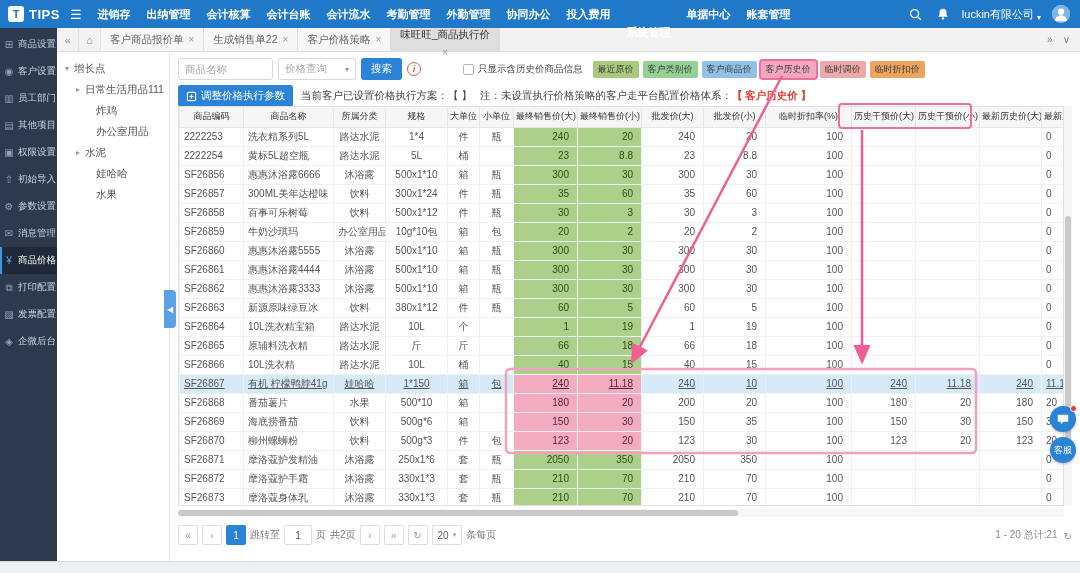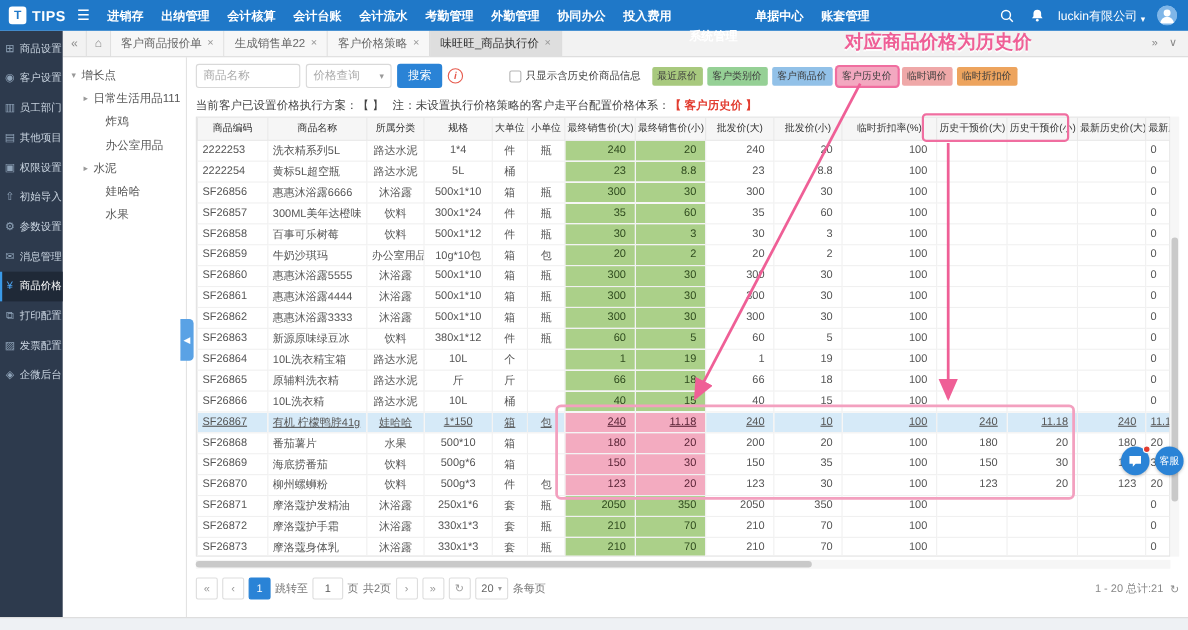--- a/index.html
+++ b/index.html
@@ -32,21 +32,21 @@
   .side-item.active { background:#1f2937; color:#fff; border-left:2px solid #3a9ae8; padding-left:1px; }
   .side-item.active .side-icon { color:#4da3ef; }
 
   
   .tabbar { position:absolute; left:57px; top:28px; width:1023px; height:24px; background:#f2f2f2;
     border-bottom:1px solid #dcdcdc; display:flex; align-items:stretch; z-index:4; }
   .tab-nav { width:22px; display:flex; align-items:center; justify-content:center; color:#8a8a8a;
     font-size:11px; border-right:1px solid #e0e0e0; cursor:pointer; }
   .tab { display:flex; align-items:center; gap:5px; padding:0 9px; border-right:1px solid #ddd;
     font-size:10.5px; color:#666; background:#f7f7f7; cursor:pointer; white-space:nowrap; }
-  .tab.active { background:#dedede; color:#333; }
+  .tab.active { background:#dedede; color:#333;flex-direction:column; }
   .tab-close { color:#999; font-size:10px; }
   .tabbar-right { margin-left:auto; display:flex; align-items:center; gap:10px; padding:0 10px; color:#888; font-size:10px; }
 
   
   .treepanel { position:absolute; left:57px; top:52px; width:113px; height:509px; background:#fff;
     border-right:1px solid #e3e3e3; padding-top:6px; z-index:2; }
   .tree-node { height:21px; display:flex; align-items:center; gap:2px; font-size:10.5px; color:#555;
     cursor:pointer; white-space:nowrap; overflow:hidden; }
   .tree-caret { width:10px; font-size:8px; color:#999; text-align:center; flex:0 0 10px; }
   .collapse-handle { position:absolute; left:164px; top:290px; width:12px; height:38px; background:#5aa2e5;
@@ -116,21 +116,21 @@
 
   .statusbar { position:absolute; left:0; top:561px; width:1080px; height:12px; background:#eef1f4;
     border-top:1px solid #dcdcdc; z-index:6; }
 
   
   .overlay { position:absolute; inset:0; width:1080px; height:573px; pointer-events:none; z-index:50; }
   .ann-text { position:absolute; left:768px; top:27px; font-size:17px; font-weight:bold; color:#ef5f96;
     z-index:51; pointer-events:none; text-shadow:0 1px 0 rgba(255,255,255,.8); white-space:nowrap; }
 
   
-  .service { position:absolute; right:4px; top:406px; z-index:40; display:flex; flex-direction:row;
+  .service { position:absolute; right:4px; top:406px; z-index:40; display:flex; flex-direction:column;
     gap:5px; align-items:center; }
   .service-bubble { width:26px; height:26px; border-radius:50%; background:#2a83d6; position:relative;
     display:flex; align-items:center; justify-content:center; cursor:pointer; box-shadow:0 1px 3px rgba(0,0,0,.25); }
   .service-badge { position:absolute; right:-1px; top:-1px; width:7px; height:7px; border-radius:50%;
     background:#e23c30; border:1px solid #fff; }
   .service-label { width:26px; height:26px; border-radius:50%; background:#2a83d6; color:#fff;
     font-size:9px; display:flex; align-items:center; justify-content:center; cursor:pointer;
     box-shadow:0 1px 3px rgba(0,0,0,.25); }
 </style>
 </head>
@@ -313,20 +313,28 @@
           <span class="chip" style="background: rgb(168, 201, 126);">最近原价</span>
           <span class="chip" style="background: rgb(149, 208, 149);">客户类别价</span>
           <span class="chip" style="background: rgb(146, 193, 232);">客户商品价</span>
           <span class="chip chip-boxed" style="background: rgb(243, 168, 192);">客户历史价</span>
           <span class="chip" style="background: rgb(239, 168, 168);">临时调价</span>
           <span class="chip" style="background: rgb(237, 164, 94);">临时折扣价</span>
         </span>
     </div>
 
     <div class="toolbar-row">
+      <button class="adjust-btn">
+        <svg width="11" height="11" viewBox="0 0 16 16">
+            <rect x="2" y="2" width="12" height="12" rx="2" fill="none" stroke="#fff" stroke-width="1.6"></rect>
+            <line x1="5" y1="8" x2="11" y2="8" stroke="#fff" stroke-width="1.6"></line>
+            <line x1="8" y1="5" x2="8" y2="11" stroke="#fff" stroke-width="1.6"></line>
+          </svg>
+        <span>调整价格执行参数</span>
+      </button>
       <span>当前客户已设置价格执行方案：【 】</span>
       <span>
         <span>注：未设置执行价格策略的客户走平台配置价格体系：</span><span class="note-red">【 客户历史价 】</span>
       </span>
     </div>
 
     <div class="table-wrap">
       <table>
         <colgroup>
             <col style="width: 64px;">
@@ -744,21 +752,20 @@
       <svg width="14" height="14" viewBox="0 0 16 16">
           <path d="M2 3h12v8H8.5L5.5 14v-3H2z" fill="#fff"></path>
         </svg>
       <span class="service-badge"></span>
     </span>
     <span class="service-label">客服</span>
   </div>
 
   <footer class="statusbar"></footer>
 
-  <div class="ann-text">对应商品价格为历史价</div>
   <svg class="overlay" viewBox="0 0 1080 573">
     <defs>
       <marker id="ah" markerWidth="9" markerHeight="8" refX="7" refY="3.5" orient="auto">
         <path d="M0,0 L8,3.5 L0,7 z" fill="#ef5f96"></path>
       </marker>
     </defs>
     <line x1="782" y1="76" x2="632" y2="362" stroke="#ef5f96" stroke-width="2.5" marker-end="url(#ah)"></line>
     <line x1="862" y1="130" x2="862" y2="362" stroke="#ef5f96" stroke-width="2.5" marker-end="url(#ah)"></line>
     <rect x="839" y="104" width="132" height="24" fill="none" stroke="#f06ea0" stroke-width="2" rx="3"></rect>
     <rect x="506" y="369" width="470" height="84" fill="none" stroke="#f3a0bf" stroke-width="2.5" rx="4"></rect>

